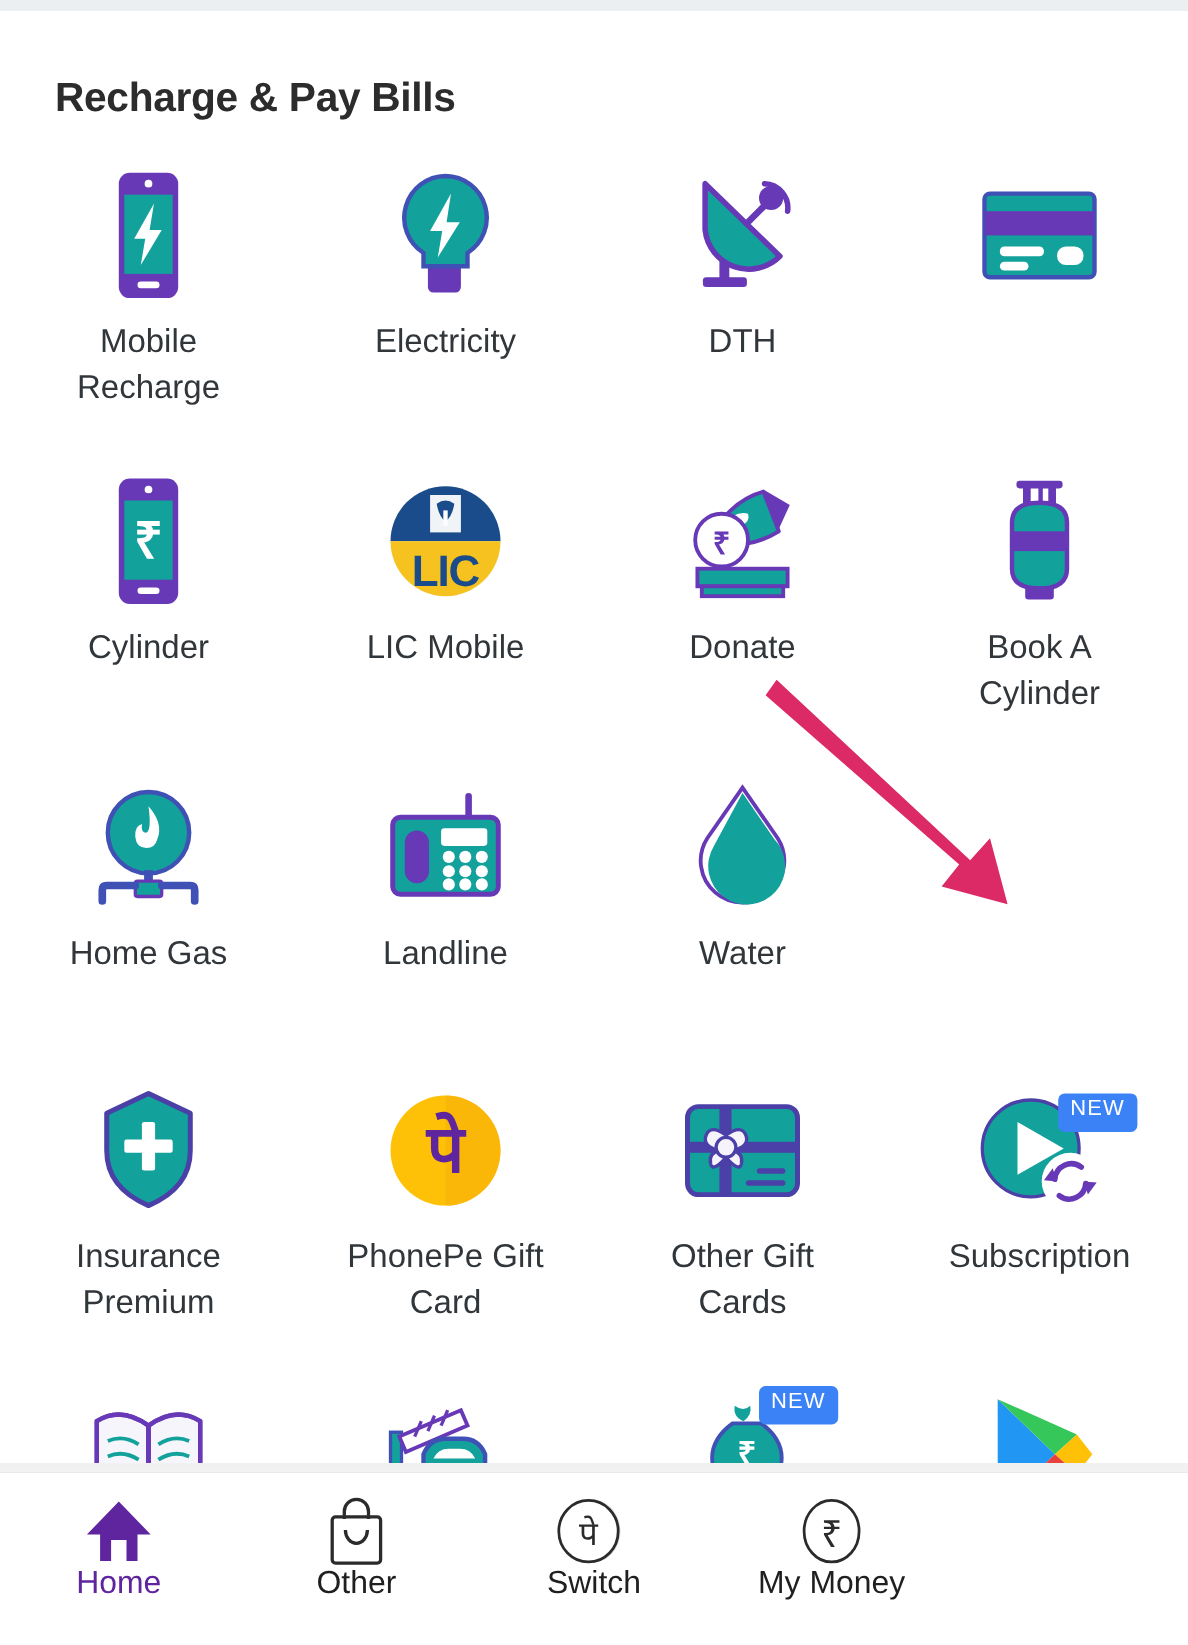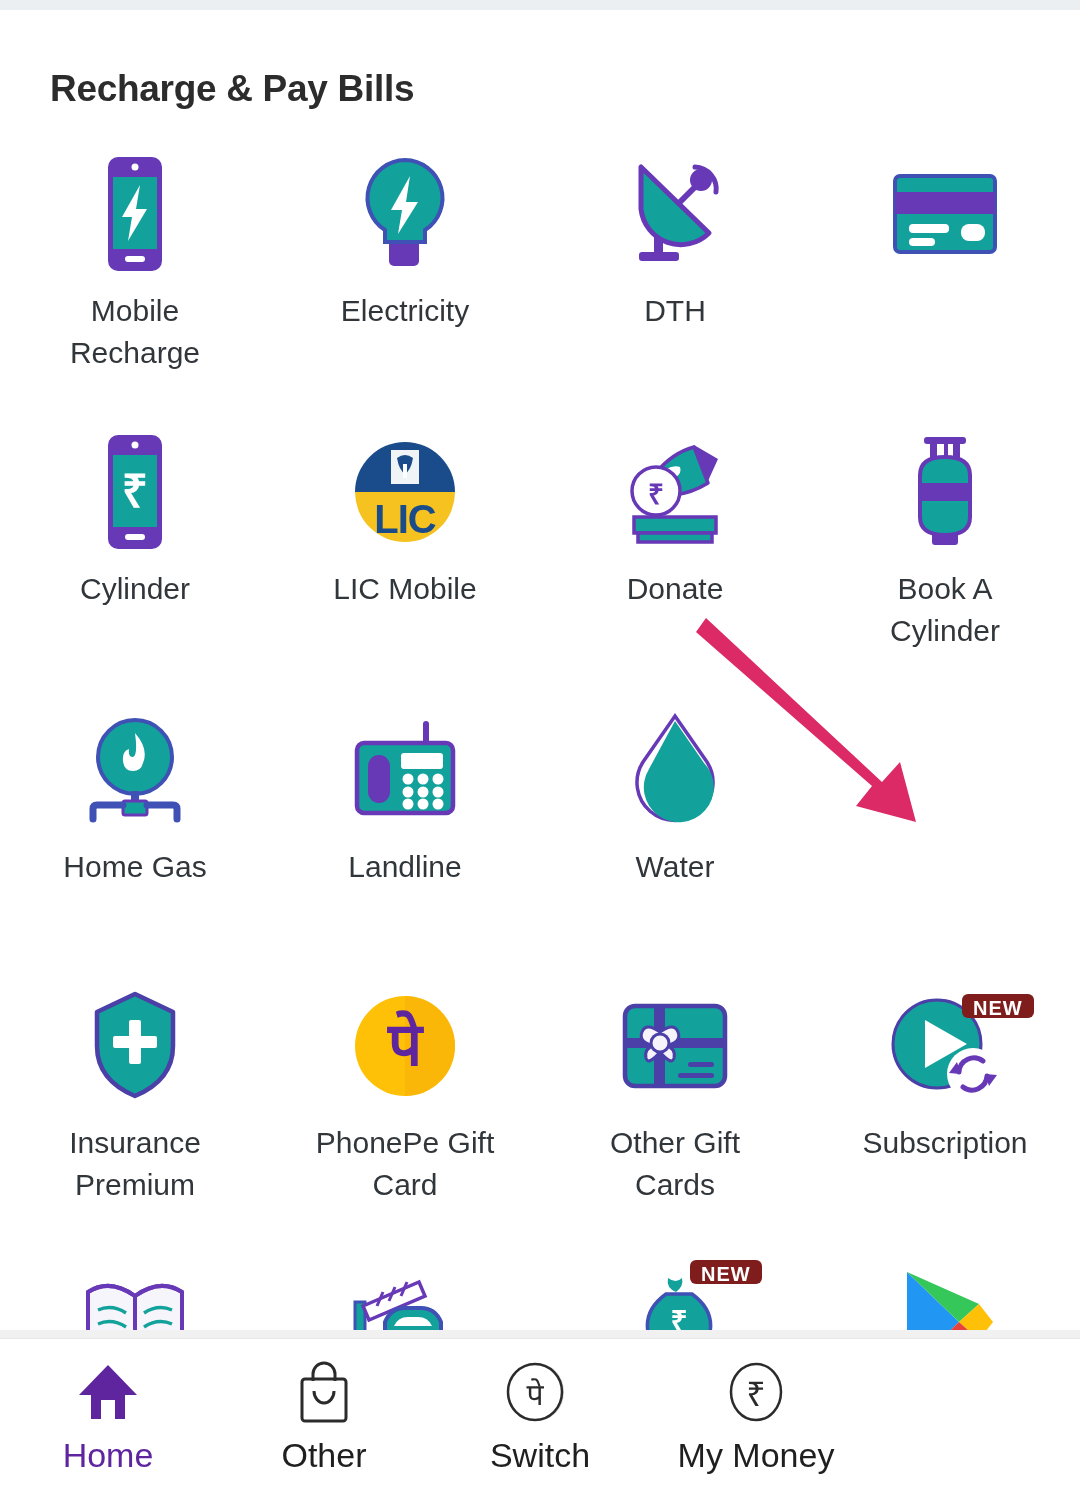--- a/index.html
+++ b/index.html
@@ -69,26 +69,26 @@
     font-size: 30px;
     line-height: 42px;
     color: #31363b;
     font-family: "Liberation Sans", sans-serif;
   }
   .row-h1 { height: 278px; }
   .row-h2 { height: 276px; }
 
   .badge-new {
     position: absolute;
-    background: #7f1d1d;
+    background: #3b82f6;
     color: #ffffff;
     font-size: 20px;
-    font-weight: bold;
+    font-weight: normal;
     letter-spacing: 1px;
-    padding: 4px 11px 0;
+    padding: 4px 11px 11px;
     border-radius: 6px;
     line-height: 1;
   }
 
   
   .arrow-layer {
     position: absolute;
     top: 0; left: 0;
     width: 1080px; height: 1495px;
     pointer-events: none;
@@ -117,22 +117,21 @@
     flex-direction: column;
     align-items: center;
   }
   .nav-icon {
     height: 62px;
     display: flex;
     align-items: center;
     justify-content: center;
   }
   .nav-label {
-    margin-top: 13px;
-    font-size: 34px;
+    font-size: 29px;
     color: #1f1f1f;
   }
   .nav-label.active { color: #5f259f; }
 </style>
 </head>
 <body>
 
 <div id="app">
 
   <div class="top-strip"></div>

